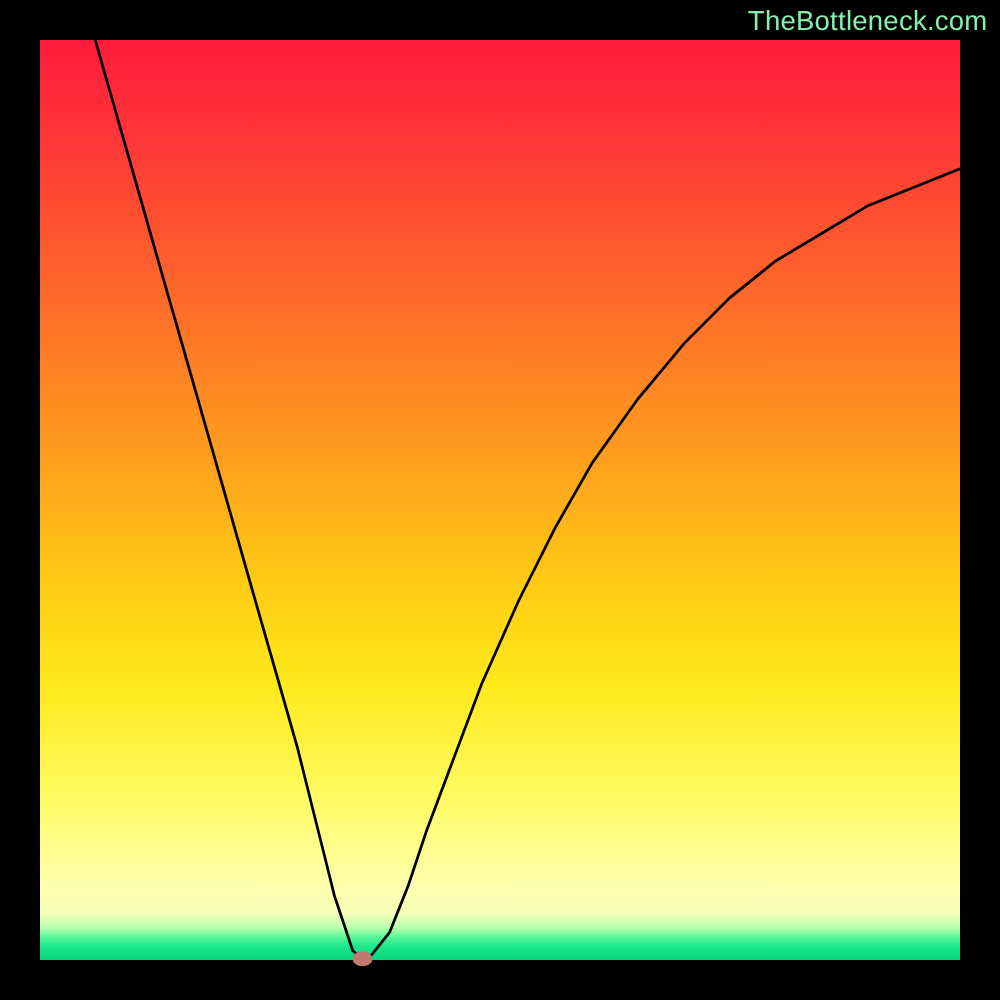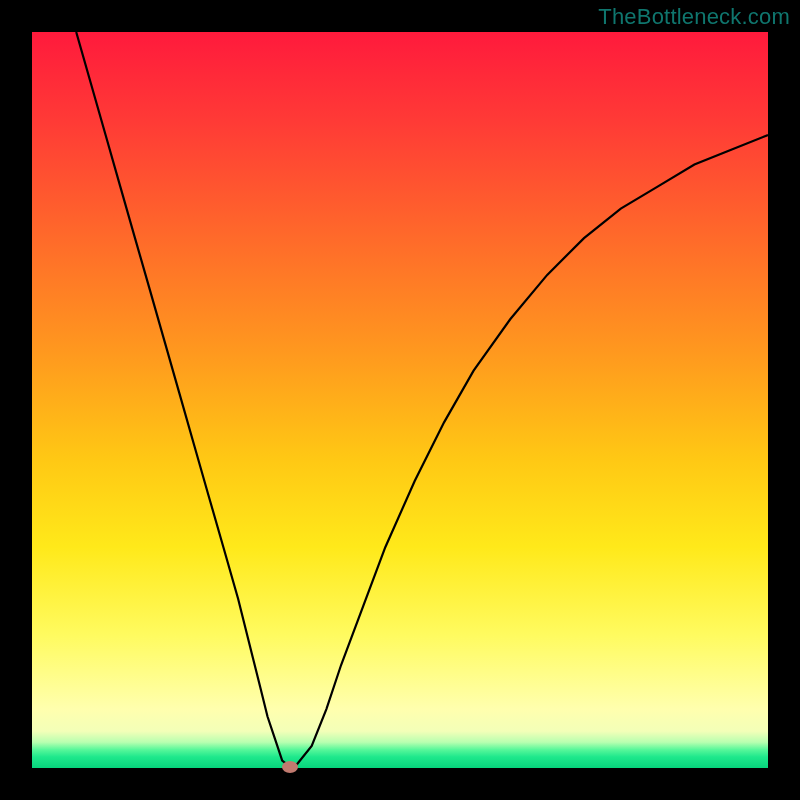--- a/index.html
+++ b/index.html
@@ -48,21 +48,21 @@
     top: 0;
     left: 0;
     width: 736px;
     height: 736px;
     pointer-events: none;
   }
   .watermark {
     position: absolute;
     top: 4px;
     right: 10px;
-    color: #0f766e;
+    color: #86efac;
     font-size: 22px;
     font-weight: 500;
     letter-spacing: 0.2px;
   }
   .marker {
     position: absolute;
     width: 16px;
     height: 12px;
     border-radius: 50%;
     background: #c17a6f;

